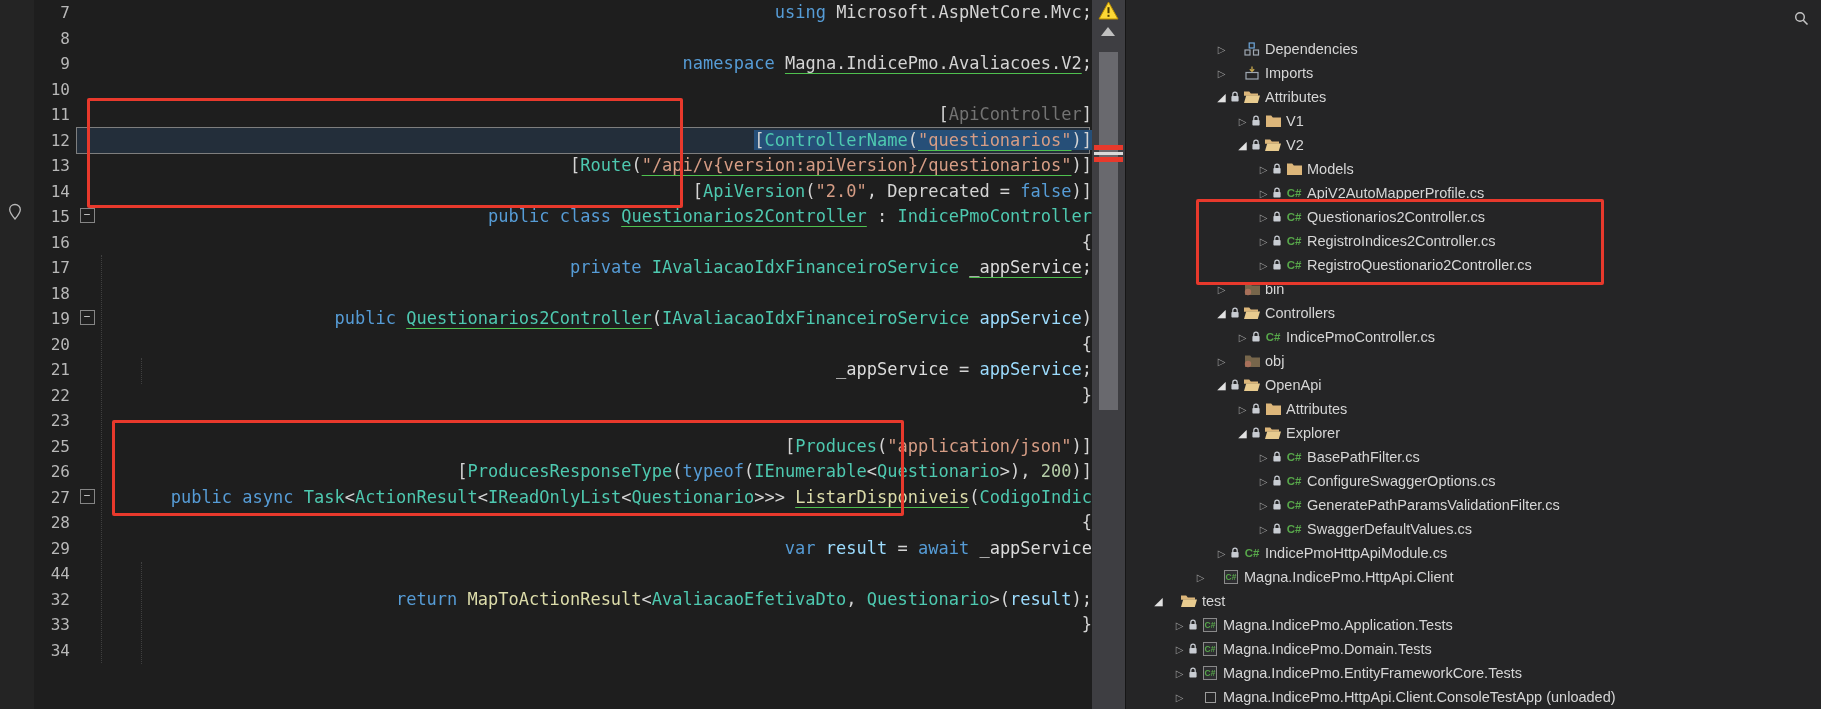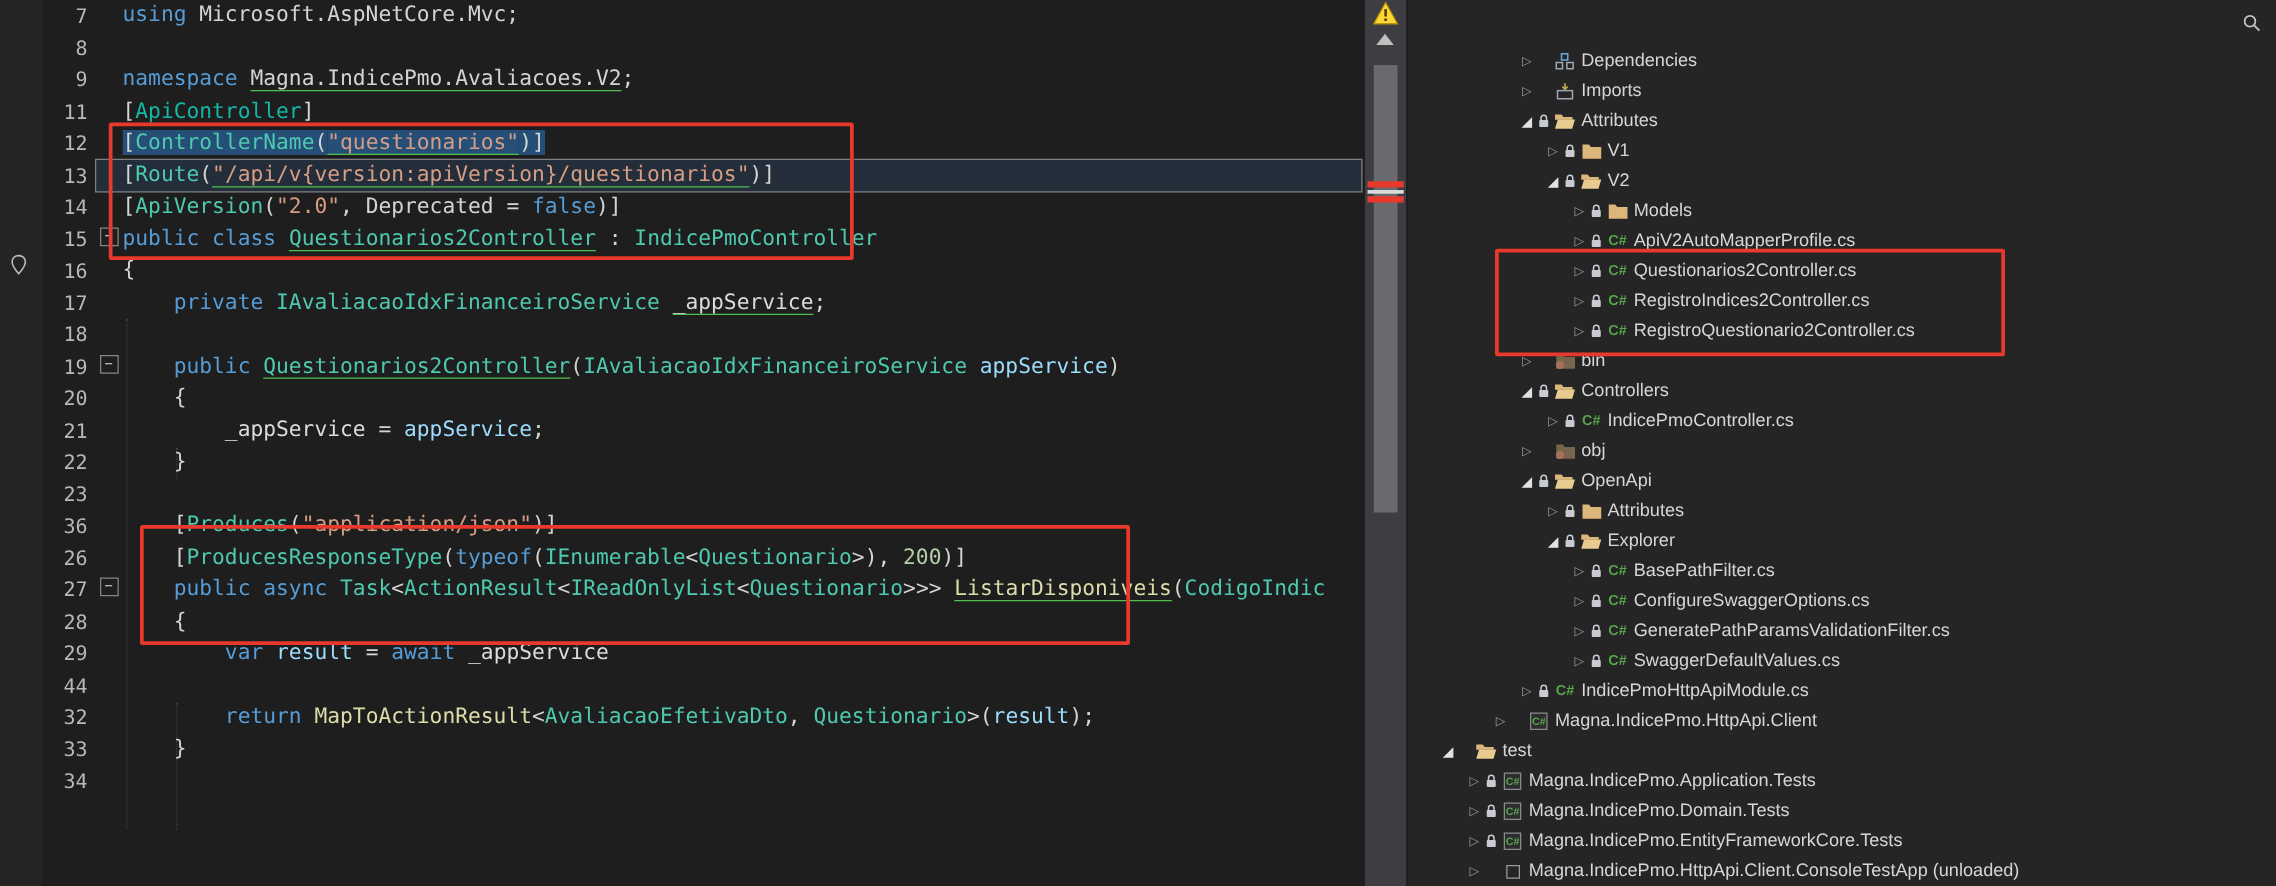--- a/index.html
+++ b/index.html
@@ -10,21 +10,21 @@
 
   
   #editor { position:absolute; left:0; top:0; width:1092px; height:709px; background:#1E1E1E; overflow:hidden; }
   #glyph-margin { position:absolute; left:0; top:0; width:34px; height:100%; background:#242424; }
   #margin-pin { position:absolute; left:7px; top:203px; z-index:3; }
   #code-lines { position:absolute; left:0; top:0; width:100%; z-index:2; }
   .line { display:flex; height:25.5px; line-height:25.5px; font-family:"DejaVu Sans Mono", monospace; font-size:17px; white-space:pre; }
   .ln { width:70px; flex:none; text-align:right; padding-right:6px; color:#B8B8B8; font-size:16px; }
   .fold { width:22px; flex:none; text-align:center; position:relative; }
   .foldbox { display:inline-block; width:13px; height:13px; line-height:11px; border:1px solid #858585; color:#C8C8C8; font-size:11px; background:#1E1E1E; vertical-align:middle; margin-top:-3px; text-align:center; }
-  .code { flex:1; overflow:hidden; }
+  .code { flex:1; overflow:hidden;text-align:right; }
   .sq { text-decoration-line:underline; text-decoration-style:wavy; text-decoration-thickness:1px; text-underline-offset:4px;text-decoration:underline; }
   .guide { position:absolute; width:0; border-left:1px dotted #3F3F3F; z-index:1; }
   #cur-line { position:absolute; left:76px; width:1014px; height:27px; background:rgba(56,106,158,0.22); border:1px solid #7E7E7E; box-sizing:border-box; z-index:1; }
 
   
   #scrollbar { position:absolute; left:1092px; top:0; width:33px; height:709px; background:#3E3E42; z-index:5; }
   #warn { position:absolute; top:1px; left:6px; }
   #scroll-up { position:absolute; top:27px; left:9px; width:0; height:0; border-left:7px solid transparent; border-right:7px solid transparent; border-bottom:9px solid #C0C0C0; }
   #thumb { position:absolute; left:7px; width:19px; background:#69696E; }
   .smark { position:absolute; left:2px; width:29px; z-index:2; }
@@ -63,34 +63,35 @@
         </svg>
     </span>
     <div id="cur-line" style="top: 127px;"></div>
     <div class="guide" style="left:101px; top:255px; height:408px;"></div>
     <div class="guide" style="left:141px; top:358px; height:26px;"></div>
     <div class="guide" style="left:141px; top:562px; height:102px;"></div>
     <div id="code-lines">
         <div class="line"><span class="ln">7</span><span class="fold"></span><span class="code"><span style="color: rgb(86, 156, 214);">using</span><span style="color: rgb(212, 212, 212);"> Microsoft.AspNetCore.Mvc;</span></span></div>
         <div class="line"><span class="ln">8</span><span class="fold"></span><span class="code"></span></div>
         <div class="line"><span class="ln">9</span><span class="fold"></span><span class="code"><span style="color: rgb(86, 156, 214);">namespace</span><span style="color: rgb(212, 212, 212);"> </span><span class="sq" style="color: rgb(212, 212, 212); text-decoration-color: rgb(79, 193, 79);">Magna.IndicePmo.Avaliacoes.V2</span><span style="color: rgb(212, 212, 212);">;</span></span></div>
-        <div class="line"><span class="ln">11</span><span class="fold"></span><span class="code"><span style="color: rgb(212, 212, 212);">[</span><span style="color: #14b8a6;">ApiController</span><span style="color: rgb(212, 212, 212);">]</span></span></div>
+        <div class="line"><span class="ln">10</span><span class="fold"></span><span class="code"></span></div>
+        <div class="line"><span class="ln">11</span><span class="fold"></span><span class="code"><span style="color: rgb(212, 212, 212);">[</span><span style="color: #737373;">ApiController</span><span style="color: rgb(212, 212, 212);">]</span></span></div>
         <div class="line"><span class="ln">12</span><span class="fold"></span><span class="code"><span style="color: rgb(212, 212, 212); background: rgb(38, 79, 120);">[</span><span style="color: rgb(78, 201, 176); background: rgb(38, 79, 120);">ControllerName</span><span style="color: rgb(212, 212, 212); background: rgb(38, 79, 120);">(</span><span class="sq" style="color: rgb(214, 157, 133); text-decoration-color: rgb(79, 193, 79); background: rgb(38, 79, 120);">"questionarios"</span><span style="color: rgb(212, 212, 212); background: rgb(38, 79, 120);">)]</span></span></div>
         <div class="line"><span class="ln">13</span><span class="fold"></span><span class="code"><span style="color: rgb(212, 212, 212);">[</span><span style="color: rgb(78, 201, 176);">Route</span><span style="color: rgb(212, 212, 212);">(</span><span class="sq" style="color: rgb(214, 157, 133); text-decoration-color: rgb(79, 193, 79);">"/api/v{version:apiVersion}/questionarios"</span><span style="color: rgb(212, 212, 212);">)]</span></span></div>
         <div class="line"><span class="ln">14</span><span class="fold"></span><span class="code"><span style="color: rgb(212, 212, 212);">[</span><span style="color: rgb(78, 201, 176);">ApiVersion</span><span style="color: rgb(212, 212, 212);">(</span><span style="color: rgb(214, 157, 133);">"2.0"</span><span style="color: rgb(212, 212, 212);">, Deprecated = </span><span style="color: rgb(86, 156, 214);">false</span><span style="color: rgb(212, 212, 212);">)]</span></span></div>
         <div class="line"><span class="ln">15</span><span class="fold"><span class="foldbox">−</span></span><span class="code"><span style="color: rgb(86, 156, 214);">public</span><span style="color: rgb(212, 212, 212);"> </span><span style="color: rgb(86, 156, 214);">class</span><span style="color: rgb(212, 212, 212);"> </span><span class="sq" style="color: rgb(78, 201, 176); text-decoration-color: rgb(79, 193, 79);">Questionarios2Controller</span><span style="color: rgb(212, 212, 212);"> : </span><span style="color: rgb(78, 201, 176);">IndicePmoController</span></span></div>
         <div class="line"><span class="ln">16</span><span class="fold"></span><span class="code"><span style="color: rgb(212, 212, 212);">{</span></span></div>
         <div class="line"><span class="ln">17</span><span class="fold"></span><span class="code"><span style="color: rgb(212, 212, 212);">    </span><span style="color: rgb(86, 156, 214);">private</span><span style="color: rgb(212, 212, 212);"> </span><span style="color: rgb(78, 201, 176);">IAvaliacaoIdxFinanceiroService</span><span style="color: rgb(212, 212, 212);"> </span><span class="sq" style="color: rgb(220, 220, 220); text-decoration-color: rgb(79, 193, 79);">_appService</span><span style="color: rgb(212, 212, 212);">;</span></span></div>
         <div class="line"><span class="ln">18</span><span class="fold"></span><span class="code"></span></div>
         <div class="line"><span class="ln">19</span><span class="fold"><span class="foldbox">−</span></span><span class="code"><span style="color: rgb(212, 212, 212);">    </span><span style="color: rgb(86, 156, 214);">public</span><span style="color: rgb(212, 212, 212);"> </span><span class="sq" style="color: rgb(78, 201, 176); text-decoration-color: rgb(79, 193, 79);">Questionarios2Controller</span><span style="color: rgb(212, 212, 212);">(</span><span style="color: rgb(78, 201, 176);">IAvaliacaoIdxFinanceiroService</span><span style="color: rgb(212, 212, 212);"> </span><span style="color: rgb(156, 220, 254);">appService</span><span style="color: rgb(212, 212, 212);">)</span></span></div>
         <div class="line"><span class="ln">20</span><span class="fold"></span><span class="code"><span style="color: rgb(212, 212, 212);">    {</span></span></div>
         <div class="line"><span class="ln">21</span><span class="fold"></span><span class="code"><span style="color: rgb(212, 212, 212);">        </span><span style="color: rgb(220, 220, 220);">_appService</span><span style="color: rgb(212, 212, 212);"> = </span><span style="color: rgb(156, 220, 254);">appService</span><span style="color: rgb(212, 212, 212);">;</span></span></div>
         <div class="line"><span class="ln">22</span><span class="fold"></span><span class="code"><span style="color: rgb(212, 212, 212);">    }</span></span></div>
         <div class="line"><span class="ln">23</span><span class="fold"></span><span class="code"></span></div>
-        <div class="line"><span class="ln">36</span><span class="fold"></span><span class="code"><span style="color: rgb(212, 212, 212);">    [</span><span style="color: rgb(78, 201, 176);">Produces</span><span style="color: rgb(212, 212, 212);">(</span><span style="color: rgb(214, 157, 133);">"application/json"</span><span style="color: rgb(212, 212, 212);">)]</span></span></div>
+        <div class="line"><span class="ln">25</span><span class="fold"></span><span class="code"><span style="color: rgb(212, 212, 212);">    [</span><span style="color: rgb(78, 201, 176);">Produces</span><span style="color: rgb(212, 212, 212);">(</span><span style="color: rgb(214, 157, 133);">"application/json"</span><span style="color: rgb(212, 212, 212);">)]</span></span></div>
         <div class="line"><span class="ln">26</span><span class="fold"></span><span class="code"><span style="color: rgb(212, 212, 212);">    [</span><span style="color: rgb(78, 201, 176);">ProducesResponseType</span><span style="color: rgb(212, 212, 212);">(</span><span style="color: rgb(86, 156, 214);">typeof</span><span style="color: rgb(212, 212, 212);">(</span><span style="color: rgb(78, 201, 176);">IEnumerable</span><span style="color: rgb(212, 212, 212);">&lt;</span><span style="color: rgb(78, 201, 176);">Questionario</span><span style="color: rgb(212, 212, 212);">&gt;), </span><span style="color: rgb(181, 206, 168);">200</span><span style="color: rgb(212, 212, 212);">)]</span></span></div>
         <div class="line"><span class="ln">27</span><span class="fold"><span class="foldbox">−</span></span><span class="code"><span style="color: rgb(212, 212, 212);">    </span><span style="color: rgb(86, 156, 214);">public</span><span style="color: rgb(212, 212, 212);"> </span><span style="color: rgb(86, 156, 214);">async</span><span style="color: rgb(212, 212, 212);"> </span><span style="color: rgb(78, 201, 176);">Task</span><span style="color: rgb(212, 212, 212);">&lt;</span><span style="color: rgb(78, 201, 176);">ActionResult</span><span style="color: rgb(212, 212, 212);">&lt;</span><span style="color: rgb(78, 201, 176);">IReadOnlyList</span><span style="color: rgb(212, 212, 212);">&lt;</span><span style="color: rgb(78, 201, 176);">Questionario</span><span style="color: rgb(212, 212, 212);">&gt;&gt;&gt; </span><span class="sq" style="color: rgb(220, 220, 170); text-decoration-color: rgb(79, 193, 79);">ListarDisponiveis</span><span style="color: rgb(212, 212, 212);">(</span><span style="color: rgb(78, 201, 176);">CodigoIndic</span></span></div>
         <div class="line"><span class="ln">28</span><span class="fold"></span><span class="code"><span style="color: rgb(212, 212, 212);">    {</span></span></div>
         <div class="line"><span class="ln">29</span><span class="fold"></span><span class="code"><span style="color: rgb(212, 212, 212);">        </span><span style="color: rgb(86, 156, 214);">var</span><span style="color: rgb(212, 212, 212);"> </span><span style="color: rgb(156, 220, 254);">result</span><span style="color: rgb(212, 212, 212);"> = </span><span style="color: rgb(86, 156, 214);">await</span><span style="color: rgb(212, 212, 212);"> </span><span style="color: rgb(220, 220, 220);">_appService</span></span></div>
         <div class="line"><span class="ln">44</span><span class="fold"></span><span class="code"></span></div>
         <div class="line"><span class="ln">32</span><span class="fold"></span><span class="code"><span style="color: rgb(212, 212, 212);">        </span><span style="color: rgb(86, 156, 214);">return</span><span style="color: rgb(212, 212, 212);"> </span><span style="color: rgb(220, 220, 170);">MapToActionResult</span><span style="color: rgb(212, 212, 212);">&lt;</span><span style="color: rgb(78, 201, 176);">AvaliacaoEfetivaDto</span><span style="color: rgb(212, 212, 212);">, </span><span style="color: rgb(78, 201, 176);">Questionario</span><span style="color: rgb(212, 212, 212);">&gt;(</span><span style="color: rgb(156, 220, 254);">result</span><span style="color: rgb(212, 212, 212);">);</span></span></div>
         <div class="line"><span class="ln">33</span><span class="fold"></span><span class="code"><span style="color: rgb(212, 212, 212);">    }</span></span></div>
         <div class="line"><span class="ln">34</span><span class="fold"></span><span class="code"></span></div>
       </div>
   </div>

